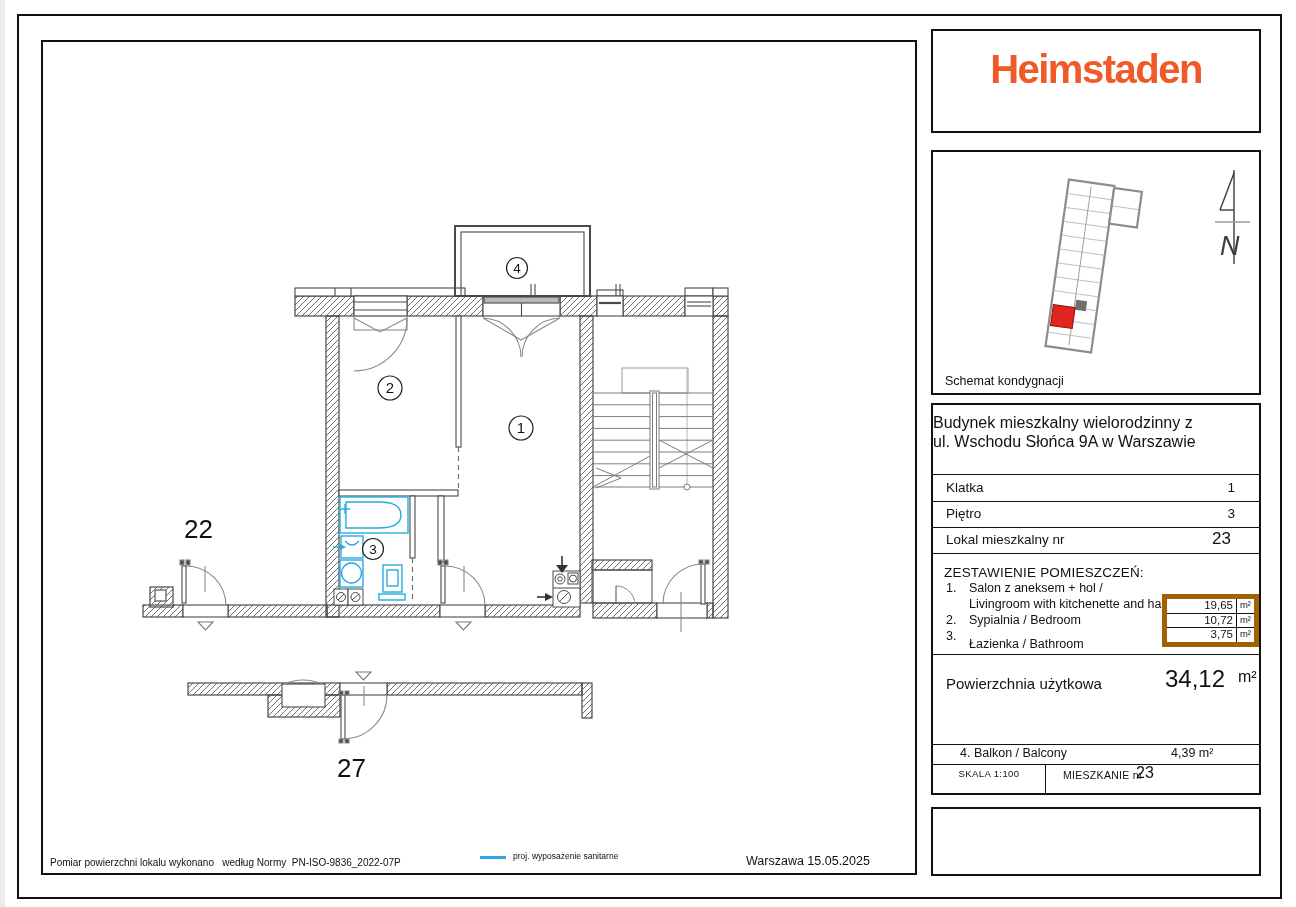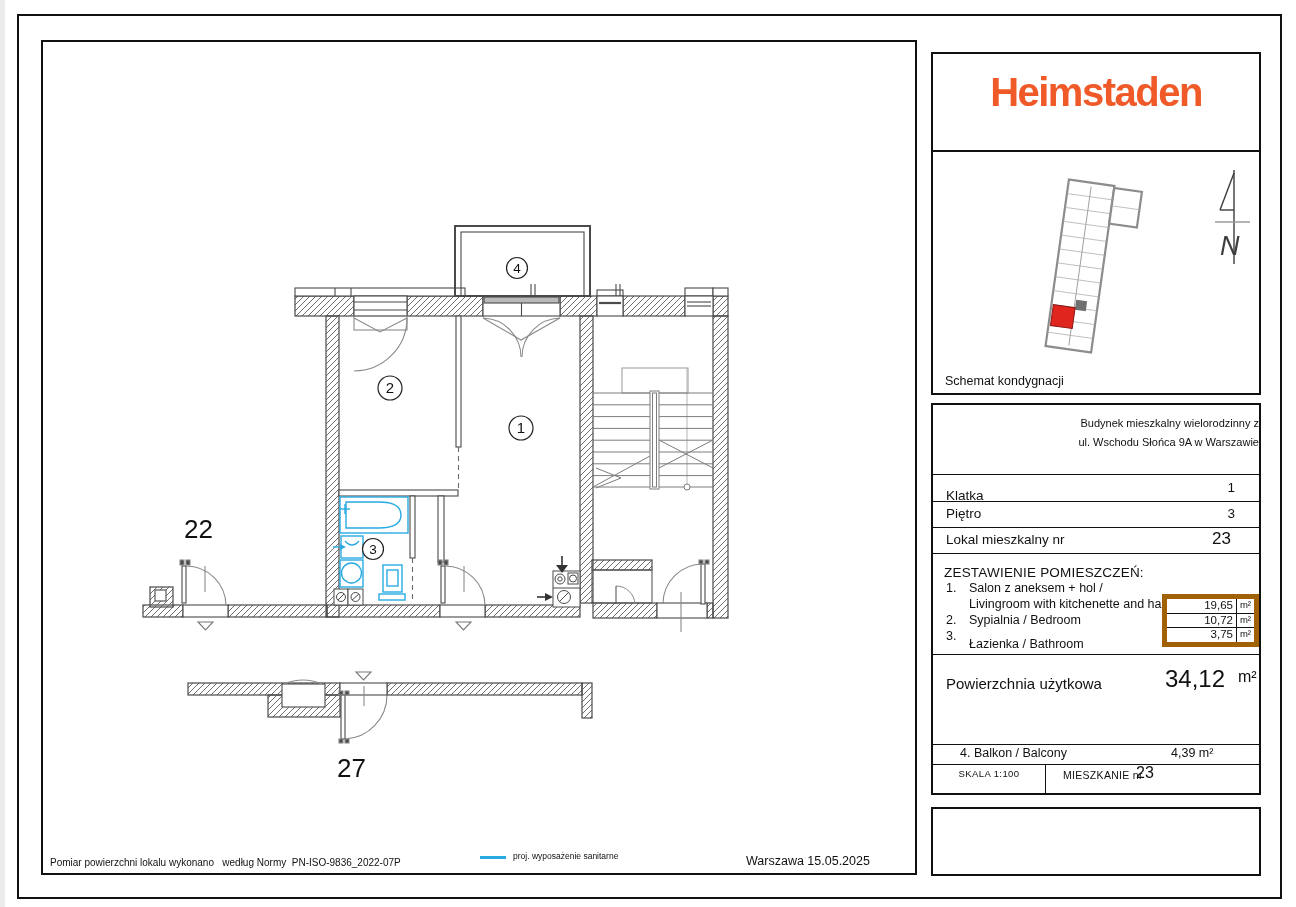--- a/index.html
+++ b/index.html
@@ -1,28 +1,28 @@
 <!DOCTYPE html>
 <html><head>
 <meta charset="utf-8">
 <style>
   html,body{margin:0;padding:0;background:#fff;}
   body{width:1296px;height:907px;position:relative;font-family:"Liberation Sans",sans-serif;color:#111;overflow:hidden;}
   .edge-strip{position:absolute;left:0;top:0;width:5px;height:907px;background:#ececec;}
   .outer-border{position:absolute;left:17px;top:14px;width:1261px;height:881px;border:2px solid #111;}
   .box{position:absolute;border:2px solid #111;background:#fff;}
   .main-box{left:41px;top:40px;width:872px;height:831px;}
-  .logo-box{left:931px;top:52px;width:326px;height:100px;}
+  .logo-box{left:931px;top:29px;width:326px;height:100px;}
   .schem-box{left:931px;top:150px;width:326px;height:241px;}
   .info-box{left:931px;top:403px;width:326px;height:388px;}
   .empty-box{left:931px;top:807px;width:326px;height:65px;}
   .logo{position:absolute;left:0;top:16px;width:100%;text-align:center;font-size:40px;font-weight:bold;letter-spacing:-1.5px;color:#F05A28;}
   .schem-caption{position:absolute;left:12px;bottom:5px;font-size:12.5px;color:#111;}
   
-  .desc{position:absolute;left:0;top:9px;width:100%;text-align:right;font-size:11px;line-height:18.5px;}
+  .desc{position:absolute;left:0;top:9px;width:100%;text-align:left;font-size:16px;line-height:18.5px;}
   .hline{position:absolute;left:0;width:100%;border-top:1.5px solid #111;}
   .irow-label{position:absolute;font-size:13.5px;}
   .irow-val{position:absolute;font-size:13.5px;text-align:right;width:40px;}
   .rooms-header{position:absolute;left:11px;top:160px;font-size:13.5px;letter-spacing:.2px;}
   .rli{position:absolute;font-size:12.5px;}
   .area-grid{position:absolute;left:229px;top:189px;width:87px;border:5px solid #a16207;}
   .area-row{display:flex;height:13.5px;border-top:1px solid #111;}
   .area-row:first-child{border-top:none;}
   .area-val{width:66px;text-align:right;font-size:11.5px;padding-right:3px;line-height:13.5px;}
   .area-unit{flex:1;border-left:1px solid #111;font-size:9.5px;line-height:12px;text-align:center;}
@@ -282,21 +282,21 @@
   </svg>
   <div class="schem-caption">Schemat kondygnacji</div>
 </div>
 
 <div class="box info-box">
   <div class="desc">
     <div>Budynek mieszkalny wielorodzinny z</div>
     <div>ul. Wschodu Słońca 9A w Warszawie</div>
   </div>
   <div class="hline" style="top:69px;"></div>
-  <div class="irow-label" style="left:13px;top:75px;margin-top:8px;">Klatka</div>
+  <div class="irow-label" style="left:13px;top:75px;">Klatka</div>
   <div class="irow-val" style="left:262px;top:75px;">1</div>
   <div class="hline" style="top:96px;"></div>
   <div class="irow-label" style="left:13px;top:101px;">Piętro</div>
   <div class="irow-val" style="left:262px;top:101px;">3</div>
   <div class="hline" style="top:122px;"></div>
   <div class="irow-label" style="left:13px;top:127px;">Lokal mieszkalny nr</div>
   <div class="irow-val" style="left:258px;top:124px;font-size:17px;">23</div>
   <div class="hline" style="top:148px;"></div>
 
   <div class="rooms-header">ZESTAWIENIE POMIESZCZEŃ:</div>

